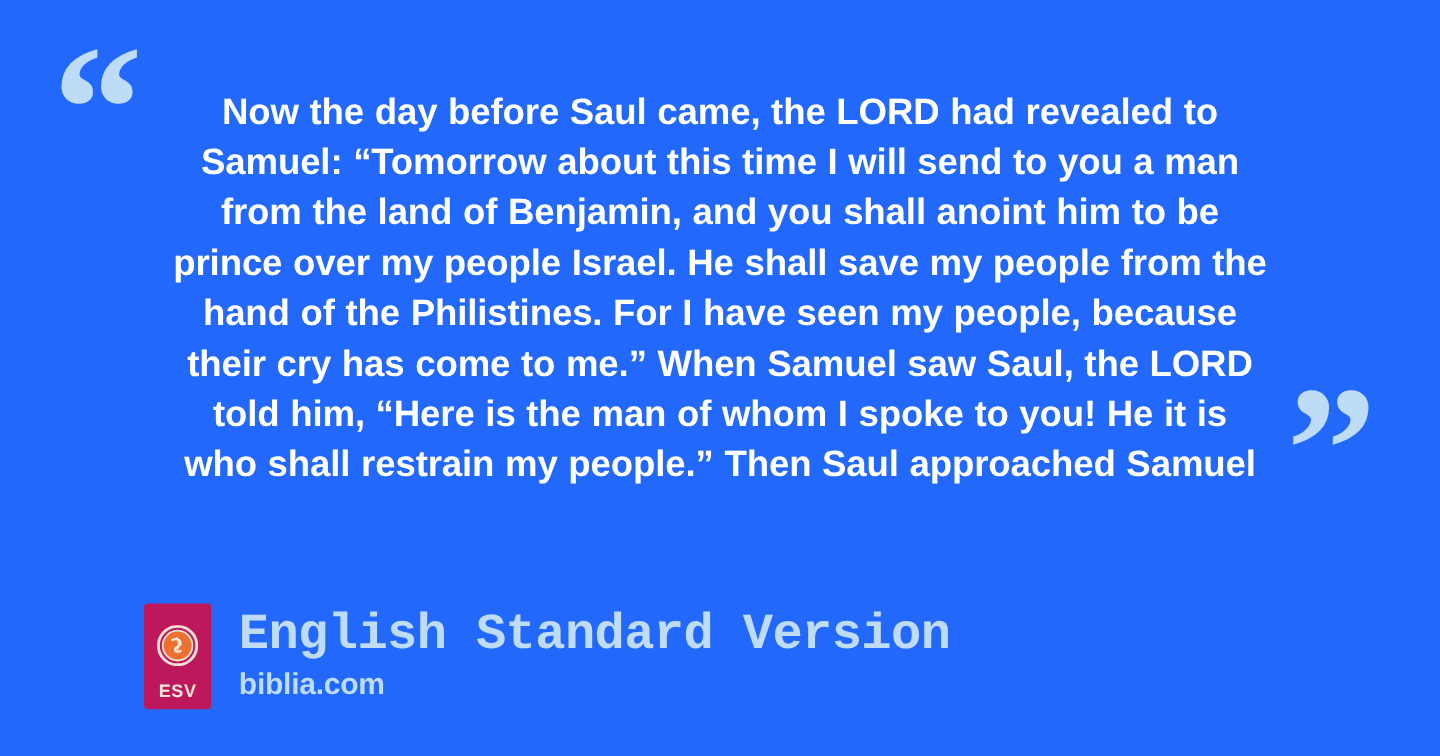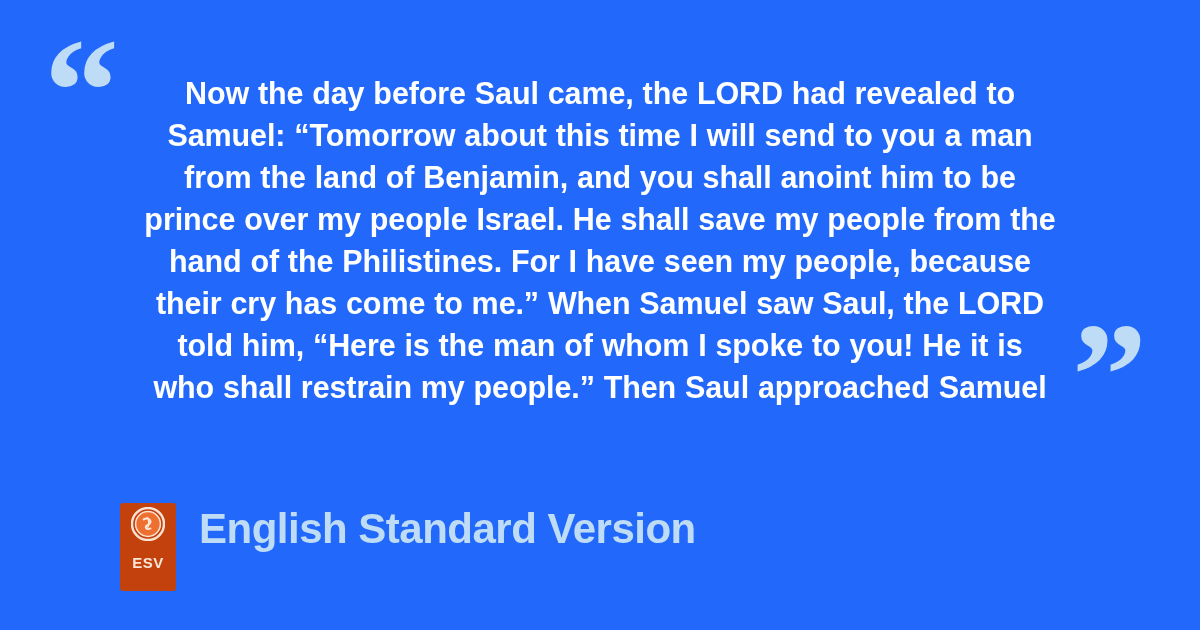--- a/index.html
+++ b/index.html
@@ -67,27 +67,27 @@
   #brand {
     position: absolute;
     left: 120px;
     top: 503px;
     display: flex;
     align-items: flex-start;
   }
   #brand-logo {
     width: 56px;
     height: 88px;
-    background: #c2410c;
+    background: #be185d;
     border-radius: 3px;
     display: flex;
     flex-direction: column;
     align-items: center;
     justify-content: flex-start;
-    padding-top: 4px;
+    padding-top: 18px;
     box-sizing: border-box;
     flex: 0 0 auto;
   }
   #brand-seal {
     width: 34px;
     height: 34px;
     position: relative;
   }
   #brand-seal svg { display: block; }
   #brand-logo-label {
@@ -98,21 +98,21 @@
     font-size: 15px;
     letter-spacing: 0.5px;
     line-height: 1;
   }
   #brand-textcol {
     margin-left: 23px;
     padding-top: 2px;
   }
   #brand-title {
     color: #BEDCF6;
-    font-family: Liberation Sans, sans-serif;
+    font-family: Liberation Mono, monospace;
     font-weight: 700;
     font-size: 42px;
     line-height: 48px;
     letter-spacing: -0.5px;
   }
   #brand-url {
     margin-top: 3px;
     color: #BEDCF6;
     font-family: "Liberation Sans", sans-serif;
     font-weight: 700;
@@ -154,17 +154,18 @@
           <circle cx="17" cy="17" r="12.4" fill="none" stroke="#FAE2D2" stroke-width="1.5"></circle>
           <path d="M12.6 12.4c2.6-1.5 5.6-0.9 6.6 1.1 0.8 1.7-0.2 3.3-1.9 4.2-1.8 0.9-3 1.9-2.4 3.2 0.6 1.3 2.6 1.6 4.6 0.6" fill="none" stroke="#FBE8DB" stroke-width="1.9" stroke-linecap="round"></path>
           <path d="M16.4 10.6c1.6 2.6 1.9 6.4 0.4 9.6" fill="none" stroke="#FBE8DB" stroke-width="1.5" stroke-linecap="round"></path>
         </svg>
       </span>
       <span id="brand-logo-label">ESV</span>
     </div>
 
     <div id="brand-textcol">
       <div id="brand-title">English Standard Version</div>
+      <div id="brand-url">biblia.com</div>
     </div>
 
   </div>
 
 </div>
 
 </body></html>

